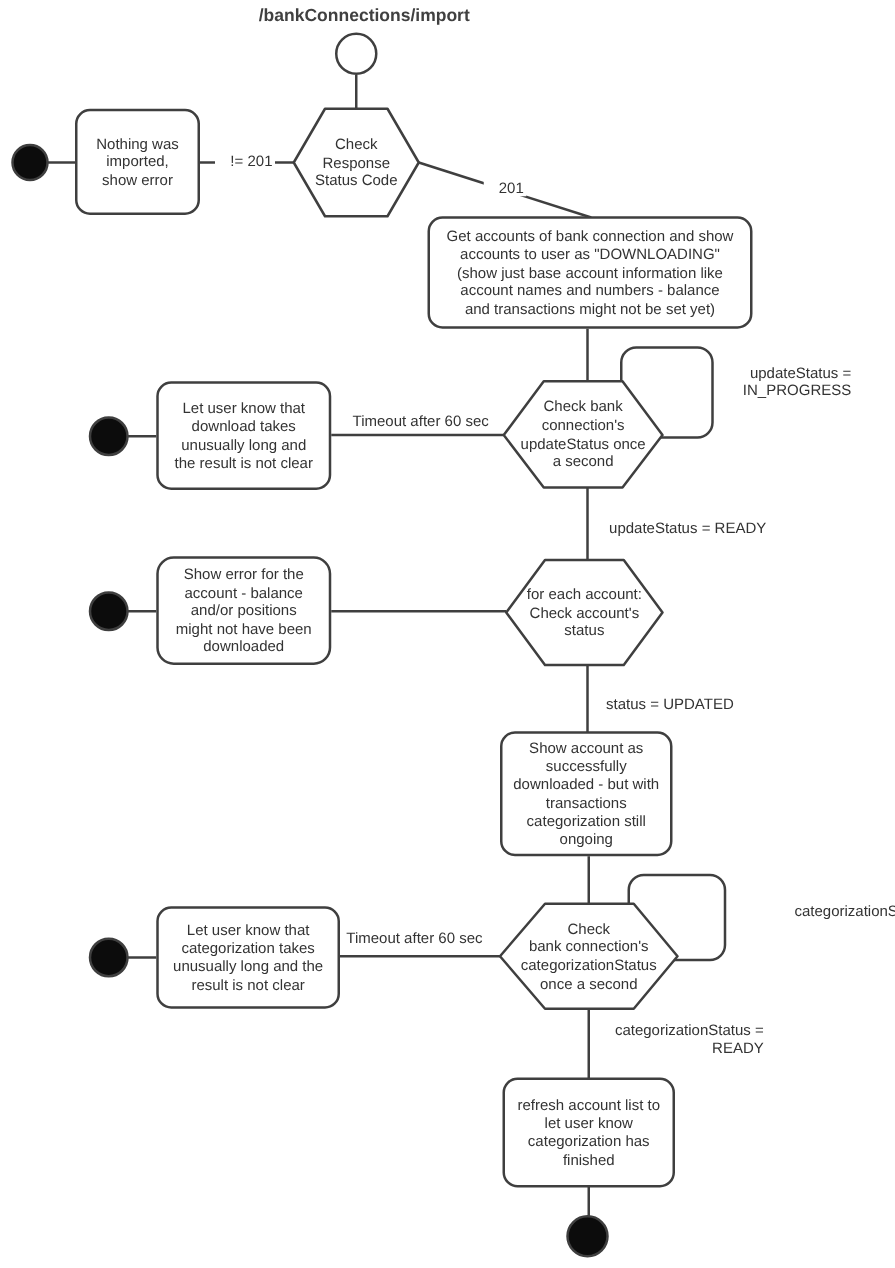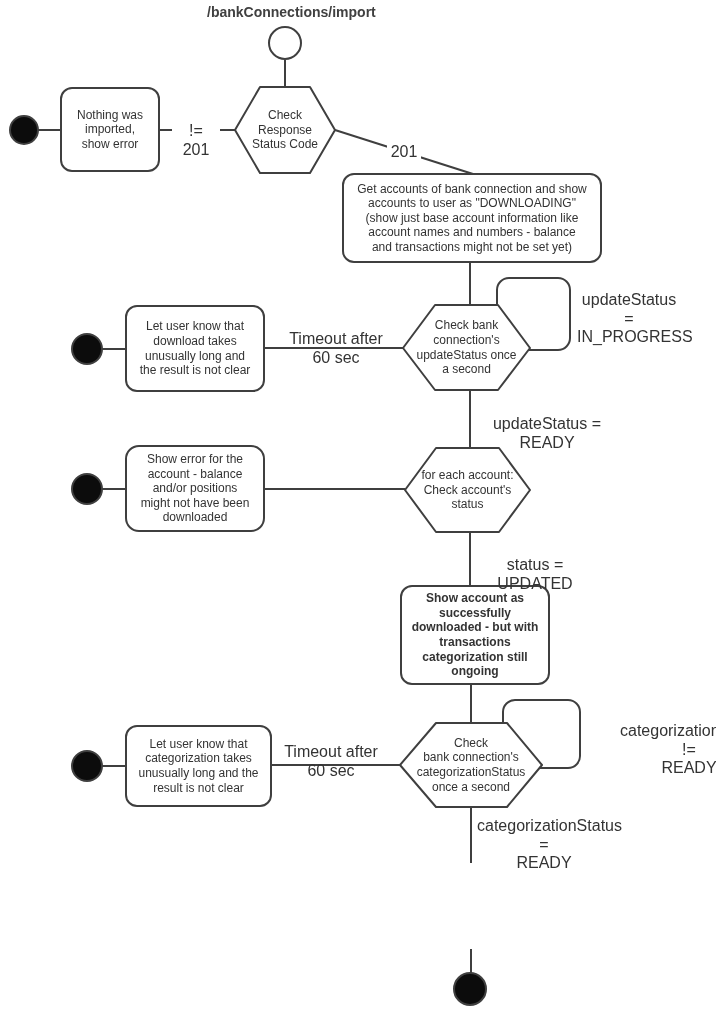--- a/index.html
+++ b/index.html
@@ -12,21 +12,21 @@
   .shape { fill:#ffffff; stroke:#3f3f3f; stroke-width:2; stroke-linejoin:round; }
   .endnode { fill:#0c0c0c; stroke:#3f3f3f; stroke-width:2; }
   .node {
     position:absolute; display:flex; align-items:center; justify-content:center;
     text-align:center; font-size:12px; line-height:1.21; white-space:pre-line;
     box-sizing:border-box;
   }
   .action { background:#ffffff; border:2px solid #3f3f3f; border-radius:12px; padding:2px; }
   .hexlabel { background:transparent; }
   .elabel {
-    position:absolute; font-size:16px; line-height:1.17; text-align:center;
+    position:absolute; font-size:12px; line-height:1.17; text-align:right;
     white-space:pre-line;
   }
   .online { background:#ffffff; padding:0 2px; }
   .title {
     position:absolute; font-size:14px; font-weight:bold; text-align:center;
     color:#404040; white-space:nowrap;
   }
 </style>
 </head>
 <body>
@@ -80,30 +80,34 @@
 and transactions might not be set yet)</div>
   <div class="node action" style="left:125px; top:305px; width:140px; height:87px;">Let user know that
 download takes
 unusually long and
 the result is not clear</div>
   <div class="node action" style="left:125px; top:445px; width:140px; height:87px;border-radius:14px;">Show error for the
 account - balance
 and/or positions
 might not have been
 downloaded</div>
-  <div class="node action" style="left:400px; top:585px; width:150px; height:100px;font-weight:bold;">Show account as
+  <div class="node action" style="left:400px; top:585px; width:138px; height:100px;">Show account as
 successfully
 downloaded - but with
 transactions
 categorization still
 ongoing</div>
   <div class="node action" style="left:125px; top:725px; width:147px; height:82px;">Let user know that
 categorization takes
 unusually long and the
 result is not clear</div>
+  <div class="node action" style="left:402px; top:862px; width:138px; height:88px;">refresh account list to
+let user know
+categorization has
+finished</div>
 
   <div class="node hexlabel" style="left:235px; top:87px;  width:100px; height:86px;">Check
 Response
 Status Code</div>
   <div class="node hexlabel" style="left:403px; top:305px; width:127px; height:85px;">Check bank
 connection's
 updateStatus once
 a second</div>
   <div class="node hexlabel" style="left:405px; top:448px; width:125px; height:84px;">for each account:
 Check account's

